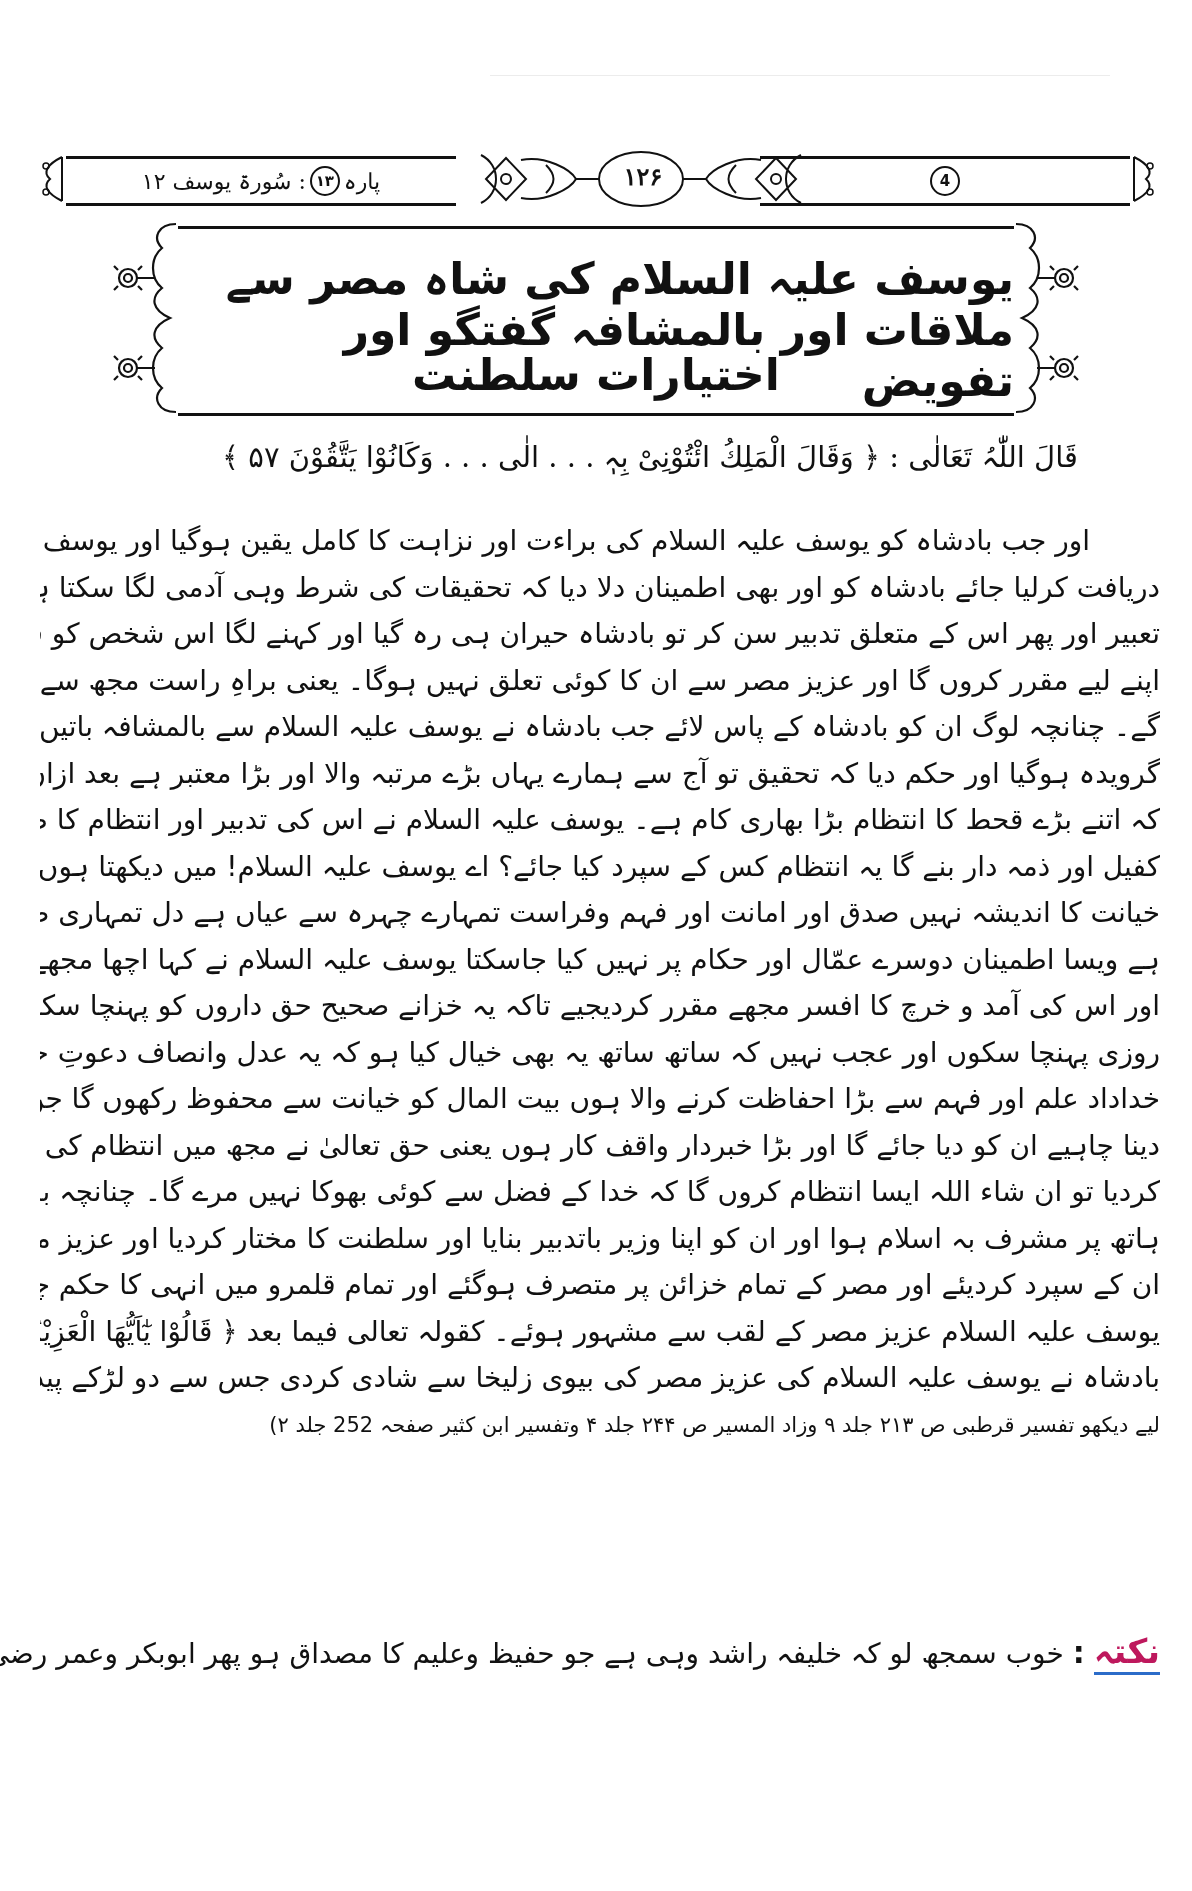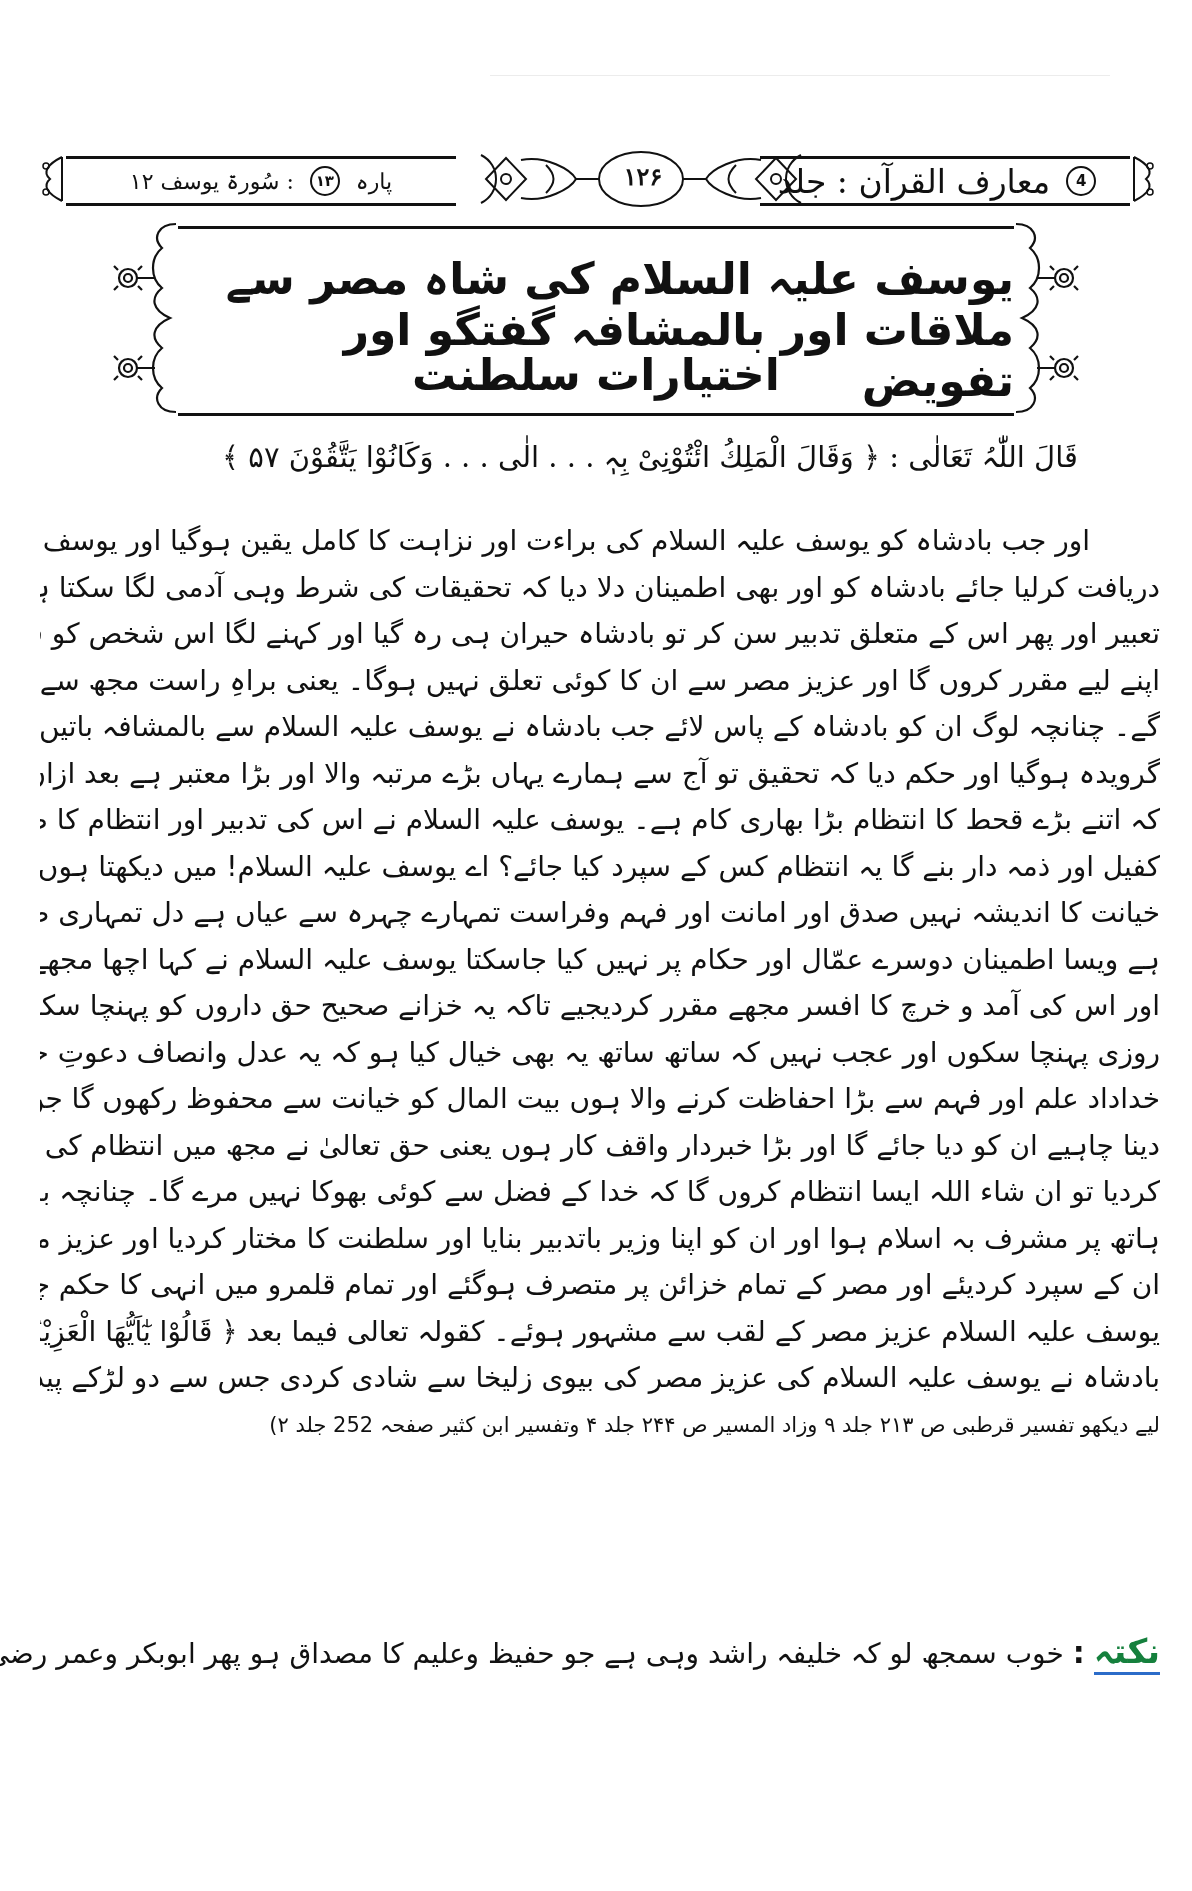--- a/index.html
+++ b/index.html
@@ -16,21 +16,21 @@
   .hbox .txt { font-family:"DejaVu Serif", serif; font-size:27px; }
   .hbox.right .txt { font-size:33px; }
   .hbox.left .txt { font-size:22px; }
   .hcap { position:absolute; top:4px; width:26px; height:50px; }
   .hcap svg { width:26px; height:50px; }
   .medallion { position:absolute; left:438px; top:0; width:330px; height:58px; }
   .medallion svg { width:330px; height:58px; }
   .page-num { position:absolute; left:565px; top:12px; width:80px; text-align:center;
               font-family:"DejaVu Serif", serif; font-size:24px; font-weight:bold; }
   .circled { display:inline-block; border:2px solid #111; border-radius:50%; width:26px; height:26px;
-             line-height:26px; text-align:center; font-size:15px; font-weight:bold; margin:0 16px; }
+             line-height:26px; text-align:center; font-size:15px; font-weight:bold; margin:0 4px; }
 
   
   .titlebox { position:absolute; left:178px; top:226px; width:836px; height:184px;
               border-top:3px solid #111; border-bottom:3px solid #111; }
   .orn { position:absolute; top:218px; width:80px; height:200px; }
   .orn svg { width:80px; height:200px; }
   .title1 { position:absolute; left:0; right:0; top:24px; text-align:right; direction:rtl;
             font-family:"DejaVu Sans", sans-serif; font-weight:bold; font-size:44px; letter-spacing:-1px; }
   .title2 { position:absolute; left:0; right:0; top:120px; text-align:center; direction:rtl;
             font-family:"DejaVu Sans", sans-serif; font-weight:bold; font-size:44px; }
@@ -38,21 +38,21 @@
   
   .ayah { position:absolute; left:150px; width:1000px; top:440px; text-align:center; direction:rtl;
           font-family:"DejaVu Serif", serif; font-size:29px; }
 
   
   .body { position:absolute; left:40px; width:1120px; top:518px; direction:rtl; }
   .line { height:46.5px; line-height:46.5px; font-size:28px; text-align:justify; text-align-last:justify;
           white-space:nowrap; overflow:hidden; font-family:"DejaVu Sans", sans-serif; }
   .ref { font-size:21px; text-align-last:right; padding-right:0; }
   .nukta-wrap { position:absolute; left:40px; width:1120px; top:1625px; direction:rtl; }
-  .nukta-label { font-weight:bold; font-size:34px; color:#15803d;
+  .nukta-label { font-weight:bold; font-size:34px; color:#be185d;
                  border-bottom:3px solid #2b6cc9; padding-bottom:1px; }
   .nukta-line { height:52px; line-height:52px; font-size:28px; white-space:nowrap; text-align:justify; text-align-last:justify; }
   .nukta-line.last { text-align-last:right; }
 </style>
 </head>
 <body>
 
 <div class="faint-line"></div>
 
 <div class="header">
@@ -78,21 +78,20 @@
         <path d="M325 5 C305 15,305 43,325 53 M300 8 L280 29 L300 50 L320 29 Z M285 10 C260 5,235 20,230 29 C235 38,260 53,285 48 M260 15 C250 25,250 33,260 43 M230 29 L207 29"></path>
         <circle cx="30" cy="29" r="5"></circle>
           <circle cx="300" cy="29" r="5"></circle>
       </g>
     </svg>
   </div>
   <div class="page-num">۱۲۶</div>
 
   <div class="hbox right">
     <span class="circled">4</span>
-    <span class="txt">معارف القرآن : جلد</span>
   </div>
   <div class="hcap" style="right:0;">
     <svg viewBox="0 0 26 50">
         <path d="M2 3 C16 10, 22 18, 14 25 C22 32, 16 40, 2 47 M2 3 L2 47" fill="none" stroke="#111" stroke-width="2"></path>
         <circle cx="18" cy="12" r="3" fill="none" stroke="#111" stroke-width="1.5"></circle>
         <circle cx="18" cy="38" r="3" fill="none" stroke="#111" stroke-width="1.5"></circle>
       </svg>
   </div>
 </div>
 

